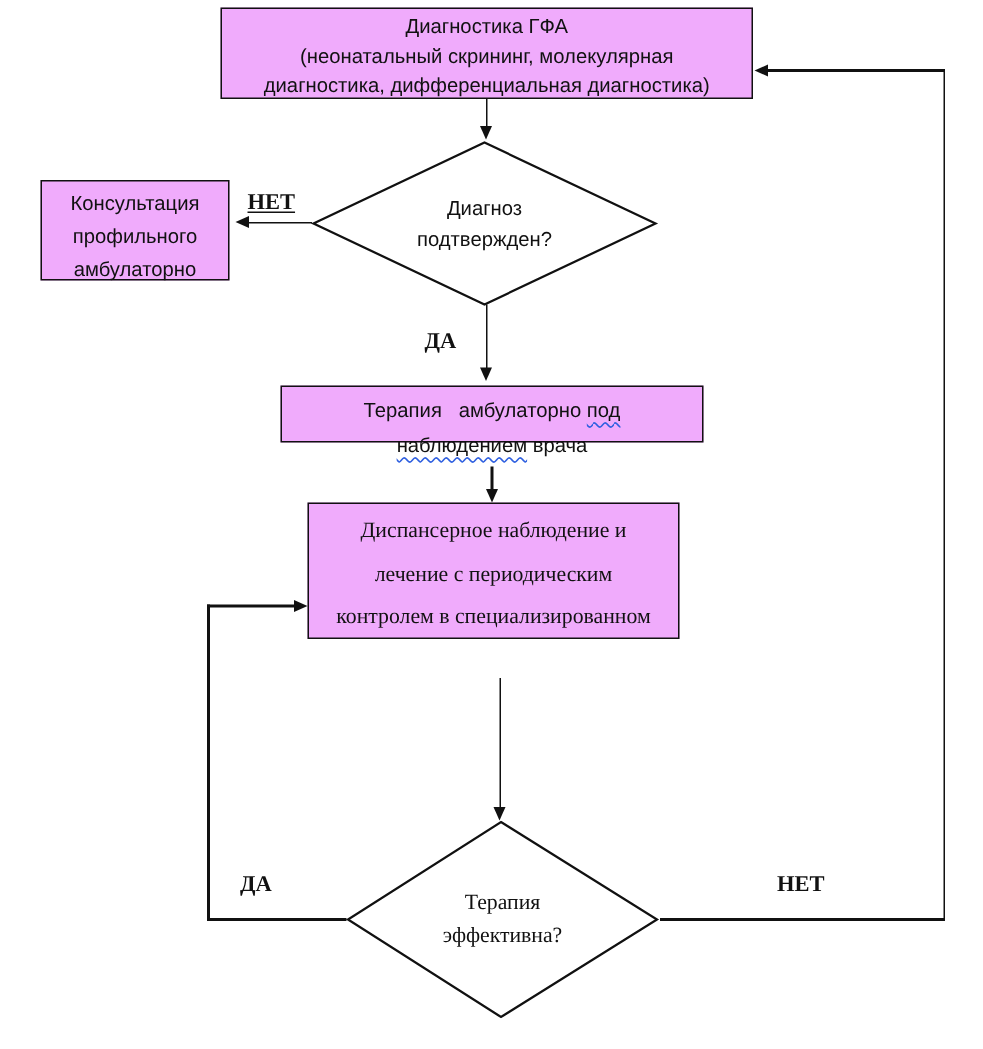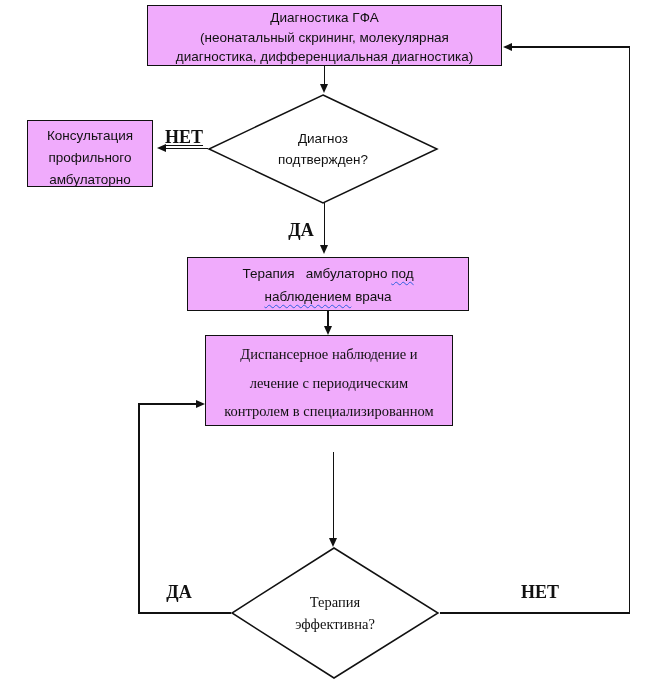--- a/index.html
+++ b/index.html
@@ -41,22 +41,22 @@
   .line { position: absolute; background: #111111; }
   .ah { position: absolute; width: 0; height: 0; }
   .ah-down  { border-left: 4.5px solid transparent; border-right: 4.5px solid transparent; border-top: 9px solid #111111; }
   .ah-left  { border-top: 4.5px solid transparent; border-bottom: 4.5px solid transparent; border-right: 9px solid #111111; }
   .ah-right { border-top: 4.5px solid transparent; border-bottom: 4.5px solid transparent; border-left: 9px solid #111111; }
   
   .branch-label {
     position: absolute;
     font-family: "Liberation Serif", "DejaVu Serif", serif;
     font-weight: bold;
-    font-size: 18px;
-    text-align: center;
+    font-size: 15px;
+    text-align: left;
     color: #111111;
   }
   .u { text-decoration: underline; text-underline-offset: 2px; }
 </style>
 </head>
 <body>
 
 <div class="canvas">
 
   <div class="node sans" style="left:147px; top:5px; width:355px; height:61px; padding-top:2px; line-height:19.5px;">
@@ -85,21 +85,21 @@
   <div class="node sans" style="left:27px; top:120px; width:126px; height:67px; padding-top:4px; line-height:22px;">
     <div>Консультация</div>
     <div>профильного</div>
     <div>амбулаторно</div>
   </div>
 
   <div class="line" style="left:323.5px; top:203px; width:1.5px; height:43px;"></div>
   <div class="ah ah-down" style="left:320px; top:245px;"></div>
   <div class="branch-label" style="left:283px; top:220px; width:36px;">ДА</div>
 
-  <div class="node sans" style="left:187px; top:257px; width:282px; height:54px; padding-top:4px; line-height:23px;">
+  <div class="node sans" style="left:187px; top:257px; width:282px; height:38px; padding-top:4px; line-height:23px;">
     <div class="bline"><span>Терапия   амбулаторно </span><span class="sq">под</span></div>
     <div class="bline"><span class="sq">наблюдением</span><span> врача</span></div>
   </div>
 
   <div class="line" style="left:327px; top:311px; width:1.5px; height:16px;"></div>
   <div class="ah ah-down" style="left:323.5px; top:326px;"></div>
 
   <div class="node serif" style="left:205px; top:335px; width:248px; height:91px; padding-top:4px; line-height:28.5px;">
     <div>Диспансерное наблюдение и</div>
     <div>лечение с периодическим</div>

